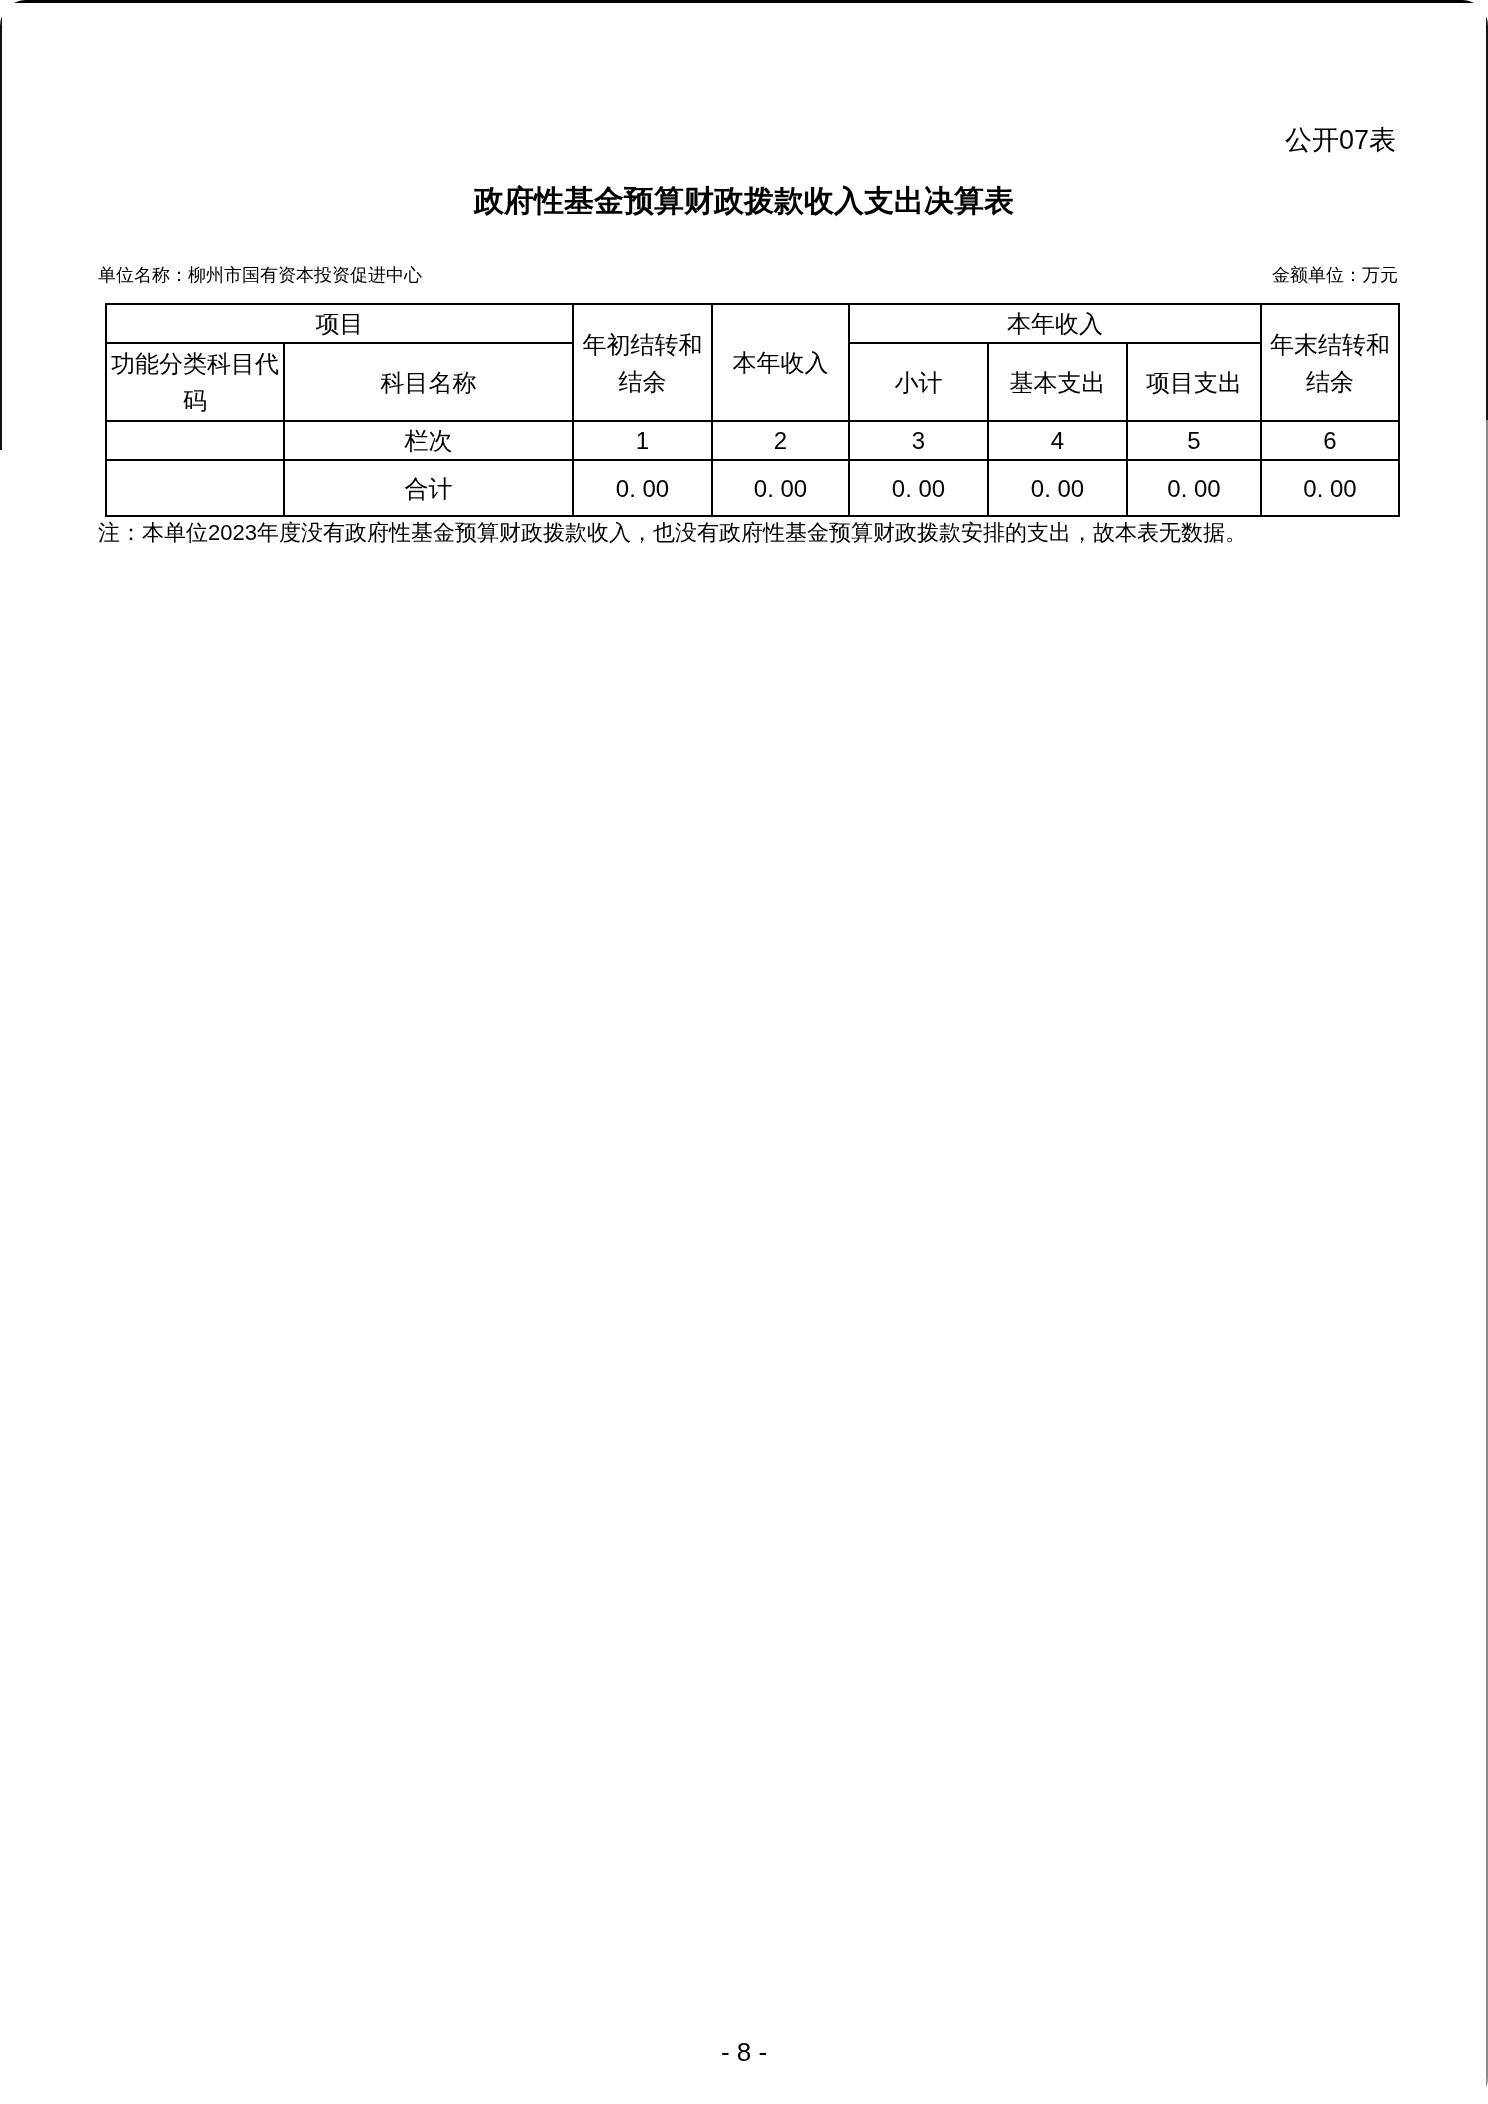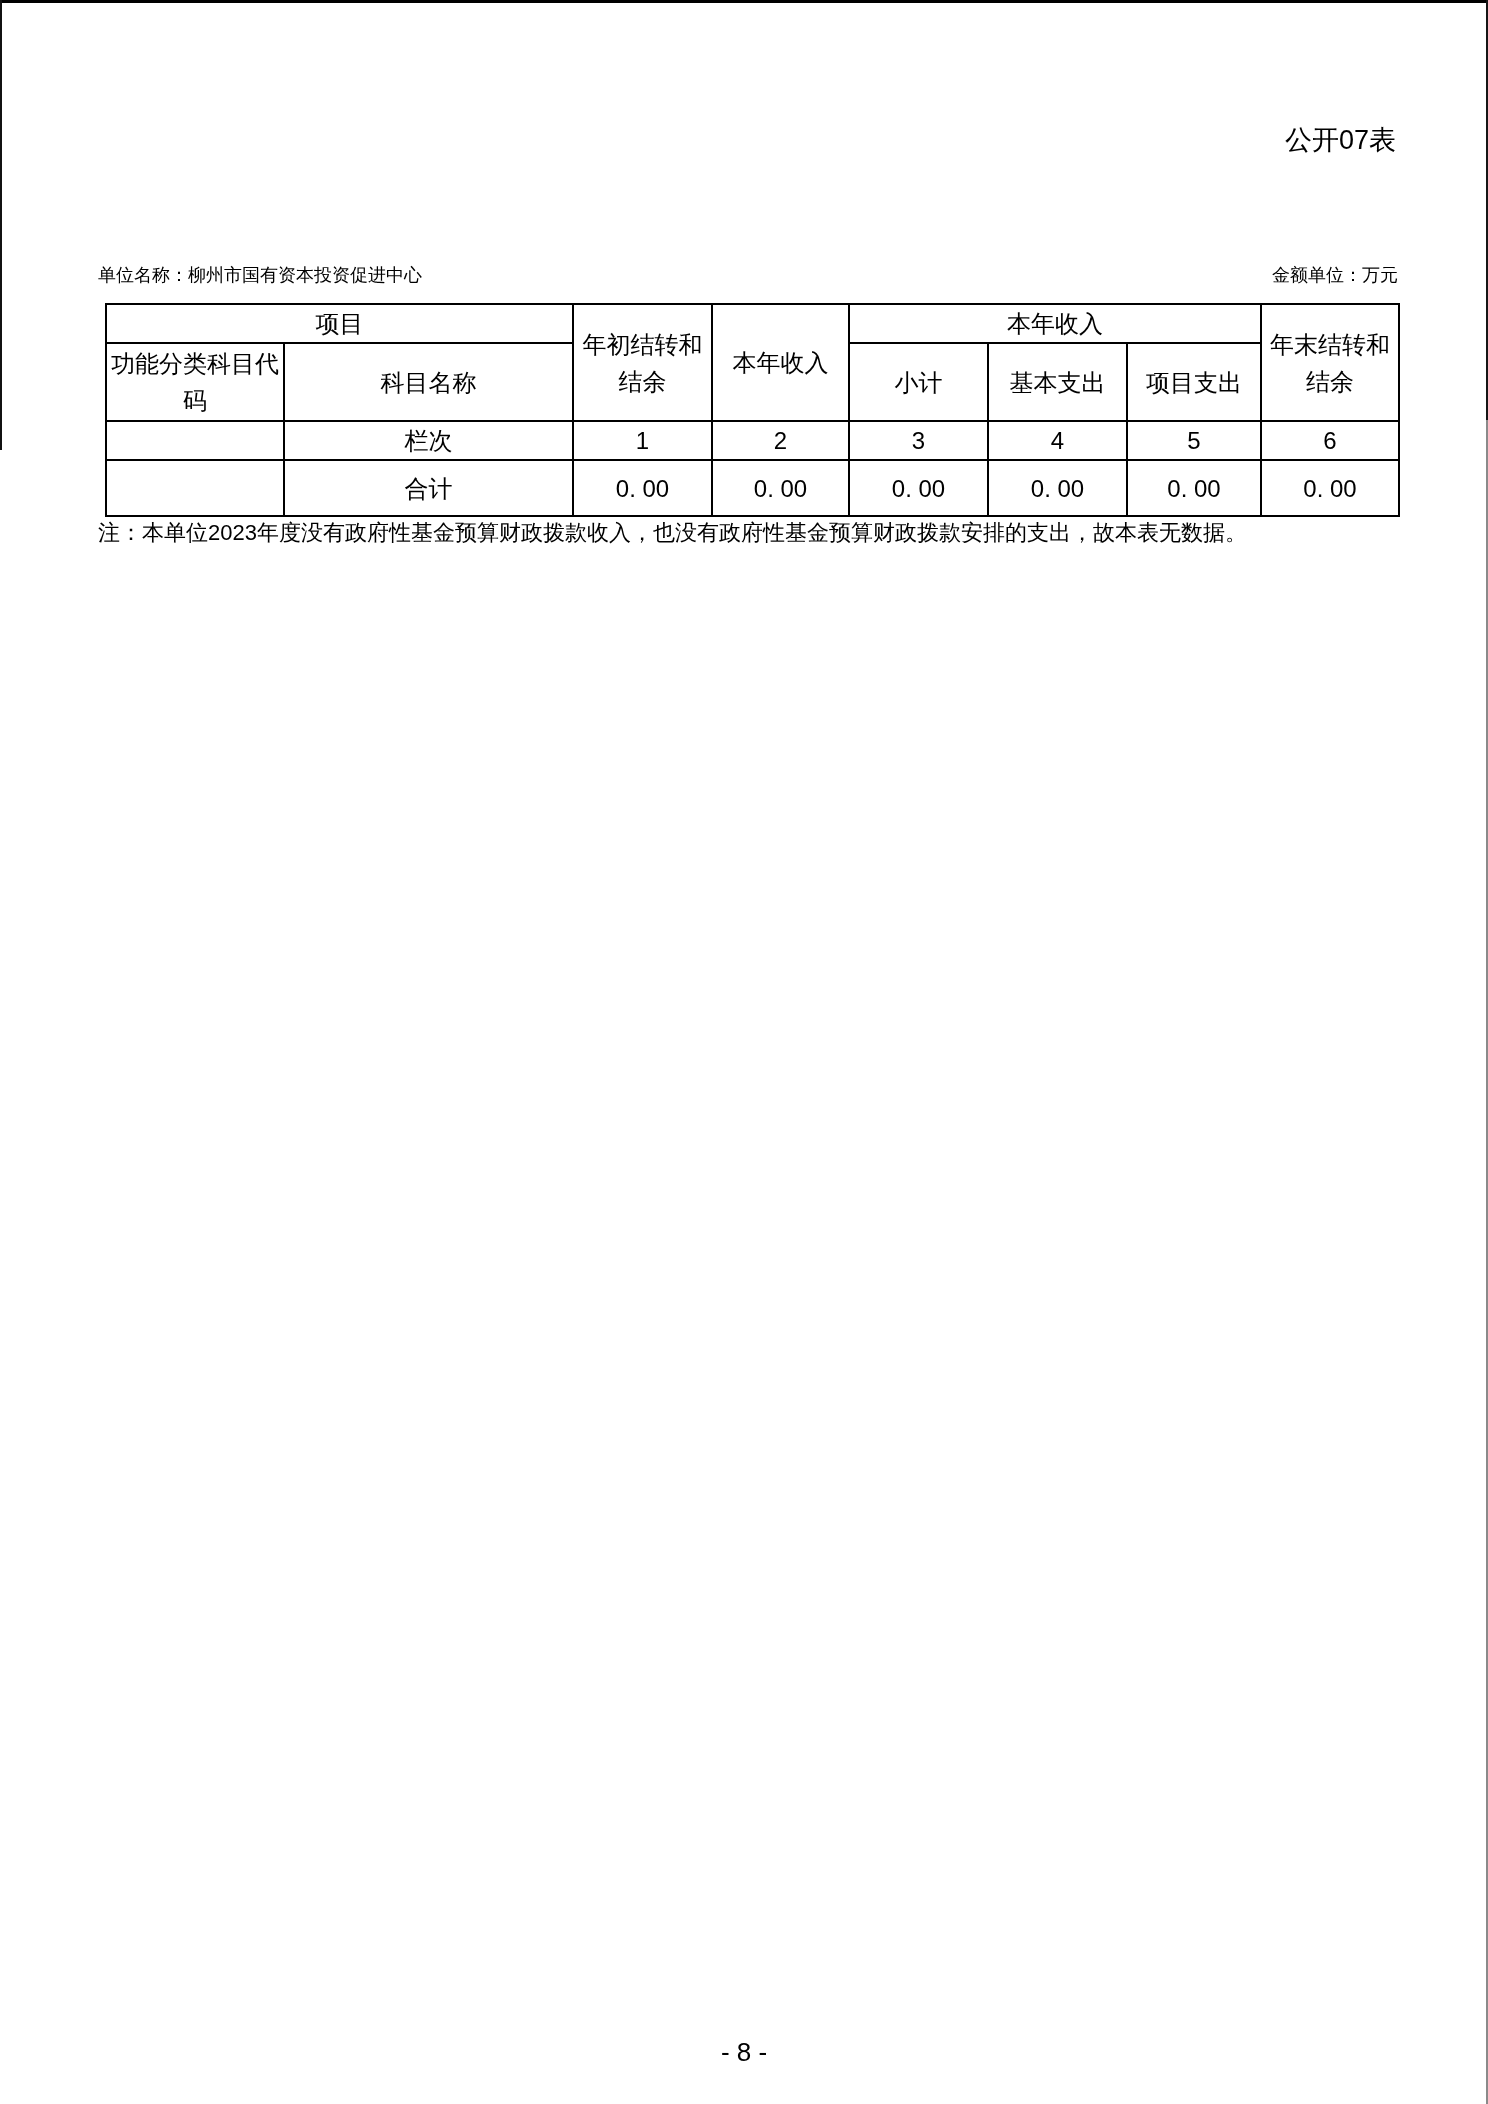--- a/index.html
+++ b/index.html
@@ -8,20 +8,21 @@
     background: #ffffff;
     font-family: "Liberation Sans", sans-serif;
     color: #000000;
   }
   .page {
     position: relative;
     width: 1488px;
     height: 2104px;
     background: #ffffff;
     overflow: hidden;
+    border-radius: 26px;
   }
   
   .edge-top {
     position: absolute; top: 0; left: 0;
     width: 100%; height: 3px; background: #000000;
   }
   .edge-left {
     position: absolute; top: 0; left: 0;
     width: 2px; height: 450px; background: #111111;
   }
@@ -108,20 +109,21 @@
 </head>
 <body>
 
 <div class="page">
   <div class="edge-top"></div>
   <div class="edge-left"></div>
   <div class="edge-right"></div>
 
   <div class="form-code">公开07表</div>
 
+  <div class="doc-title">政府性基金预算财政拨款收入支出决算表</div>
 
   <div class="info-row">
     <span>单位名称：柳州市国有资本投资促进中心</span>
     <span>金额单位：万元</span>
   </div>
 
   <table class="budget">
     <colgroup>
       <col style="width:178px">
       <col style="width:289px">

